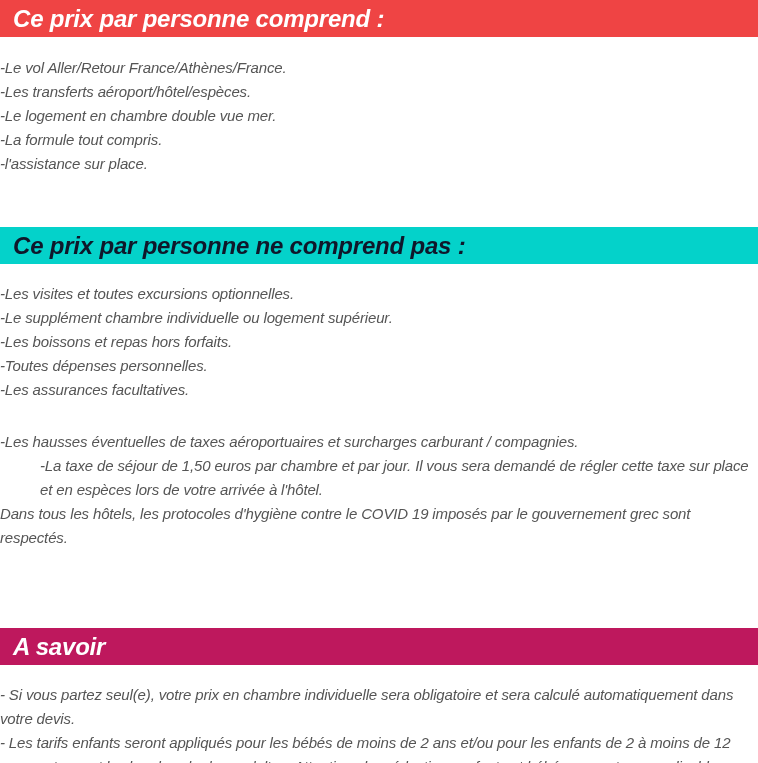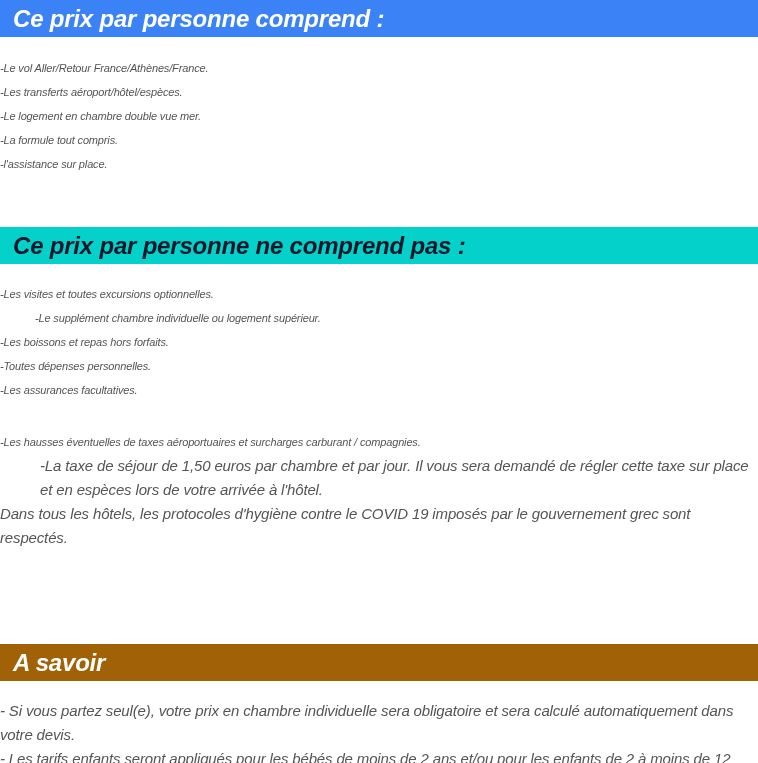--- a/index.html
+++ b/index.html
@@ -45,21 +45,21 @@
     white-space: nowrap;
   }
 
   
   .body-block {
     padding: 0;
     margin: 0;
   }
   .line {
     font-style: italic;
-    font-size: 11px;
+    font-size: 15px;
     line-height: 24px;
     color: #555555;
     letter-spacing: -0.15px;
     margin: 0;
     padding: 0;
     white-space: pre-wrap;
   }
   .para {
     font-style: italic;
     font-size: 15px;
@@ -79,52 +79,52 @@
 
   .bar-1 { margin-top: 0px; }
   .bar-2 { margin-top: 0px; }
   .bar-3 { margin-top: 0px; }
 </style>
 </head>
 <body style="background: rgb(255, 255, 255);">
 
 <div class="page">
 
-  <div class="section-bar bar-1" style="background: #3b82f6;">
+  <div class="section-bar bar-1" style="background: #ef4444;">
     <span class="section-title" style="color: rgb(255, 255, 255);">Ce prix par personne comprend :</span>
   </div>
   <div class="sp-after-bar-1"></div>
 
   <div class="body-block">
     <p class="line" style="color: rgb(85, 85, 85);">-Le vol Aller/Retour France/Athènes/France.</p>
     <p class="line" style="color: rgb(85, 85, 85);">-Les transferts aéroport/hôtel/espèces.</p>
     <p class="line" style="color: rgb(85, 85, 85);">-Le logement en chambre double vue mer.</p>
     <p class="line" style="color: rgb(85, 85, 85);">-La formule tout compris.</p>
     <p class="line" style="color: rgb(85, 85, 85);">-l'assistance sur place.</p>
   </div>
   <div class="sp-after-list-1"></div>
 
   <div class="section-bar bar-2" style="background: rgb(4, 210, 202);">
     <span class="section-title" style="color: #0f172a;">Ce prix par personne ne comprend pas :</span>
   </div>
   <div class="sp-after-bar-2"></div>
 
   <div class="body-block">
     <p class="line" style="color: rgb(85, 85, 85);">-Les visites et toutes excursions optionnelles.</p>
-    <p class="line" style="color: rgb(85, 85, 85); margin-left: 35px;">-Le supplément chambre individuelle ou logement supérieur.</p>
+    <p class="line" style="color: rgb(85, 85, 85);">-Le supplément chambre individuelle ou logement supérieur.</p>
     <p class="line" style="color: rgb(85, 85, 85);">-Les boissons et repas hors forfaits.</p>
     <p class="line" style="color: rgb(85, 85, 85);">-Toutes dépenses personnelles.</p>
     <p class="line" style="color: rgb(85, 85, 85);">-Les assurances facultatives.</p>
     <p class="line" style="color: rgb(85, 85, 85); margin-top: 28px;">-Les hausses éventuelles de taxes aéroportuaires et surcharges carburant / compagnies.</p>
     <p class="para" style="color: rgb(85, 85, 85); padding-left: 40px;">-La taxe de séjour de 1,50 euros par chambre et par jour. Il vous sera demandé de régler cette taxe sur place et en espèces lors de votre arrivée à l'hôtel.</p>
     <p class="para" style="color: rgb(85, 85, 85);">Dans tous les hôtels, les protocoles d'hygiène contre le COVID 19 imposés par le gouvernement grec sont respectés.</p>
   </div>
   <div class="sp-after-list-2"></div>
 
-  <div class="section-bar bar-3" style="background: #a16207; margin-top: 16px;">
+  <div class="section-bar bar-3" style="background: #be185d;">
     <span class="section-title" style="color: rgb(255, 255, 255);">A savoir</span>
   </div>
   <div class="sp-after-bar-3"></div>
 
   <div class="body-block">
     <p class="para" style="color: rgb(85, 85, 85);">- Si vous partez seul(e), votre prix en chambre individuelle sera obligatoire et sera calculé automatiquement dans votre devis.</p>
     <p class="para" style="color: rgb(85, 85, 85);">- Les tarifs enfants seront appliqués pour les bébés de moins de 2 ans et/ou pour les enfants de 2 à moins de 12 ans, partageant la chambre de deux adultes. Attention : les réductions enfants et bébés ne sont pas applicables dans le cadre de tarifs promotionnels.</p>
   </div>
 
 </div>

